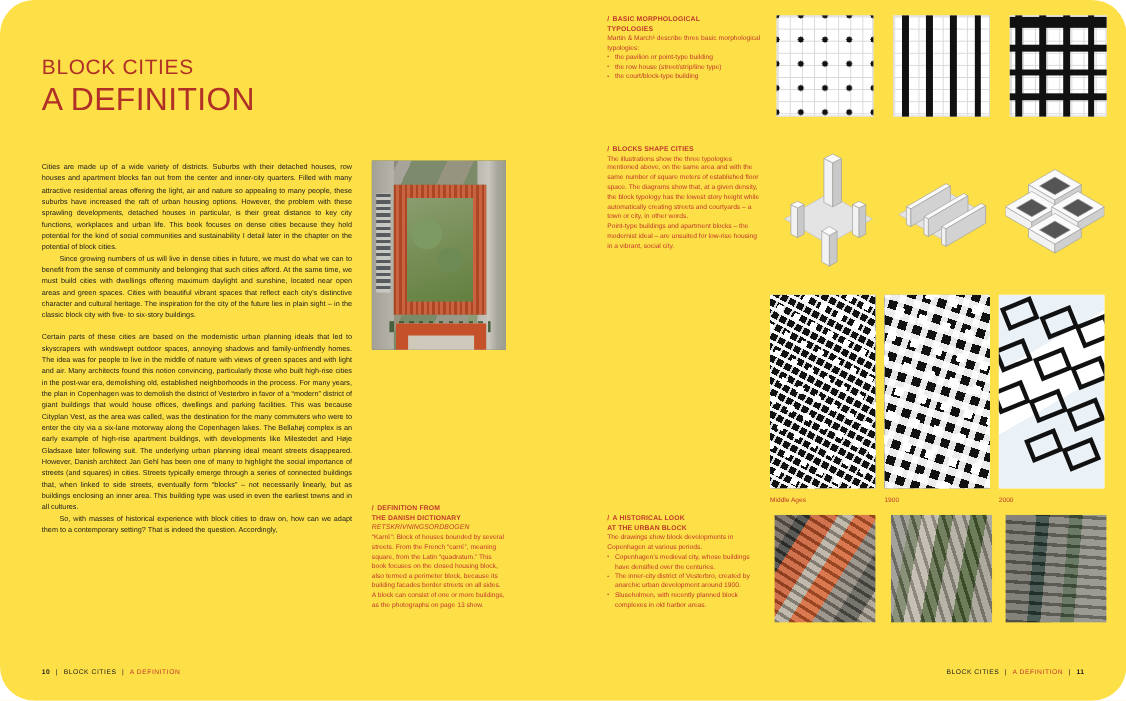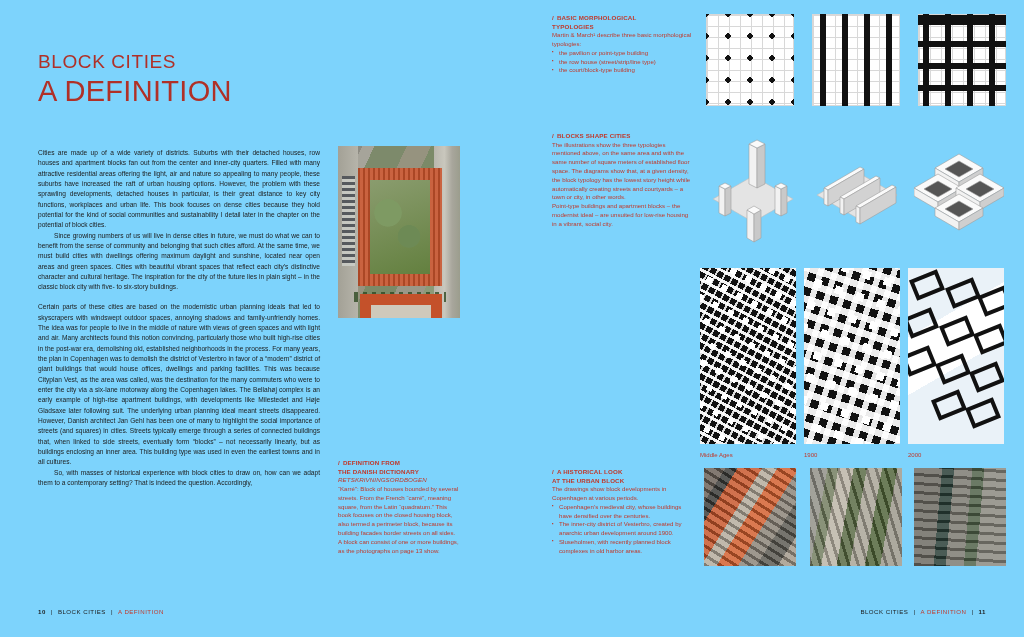--- a/index.html
+++ b/index.html
@@ -2,21 +2,21 @@
 <html><head>
 <meta charset="utf-8">
 <style>
   * { box-sizing: border-box; margin: 0; padding: 0; }
   html, body {
     width: 1024px; height: 637px;
     background: #ffffff;
     font-family: "Liberation Sans", sans-serif;
     overflow: hidden;
   }
-  .spread { position: relative; width: 1024px; height: 637px; background:#7dd3fc; }
+  .spread { position: relative; width: 1024px; height: 637px; background:#fde047;border-radius:31px; }
 
   
   .title-block { position: absolute; left: 38px; top: 52px; }
   .title-kicker {
     font-size: 19px; letter-spacing: .6px; color: #b03027;
     font-weight: 400; line-height: 1.1;
   }
   .title-main {
     font-size: 29px; letter-spacing: .3px; color: #b03027;
     font-weight: 400; line-height: 1.15; margin-top: 2px;

